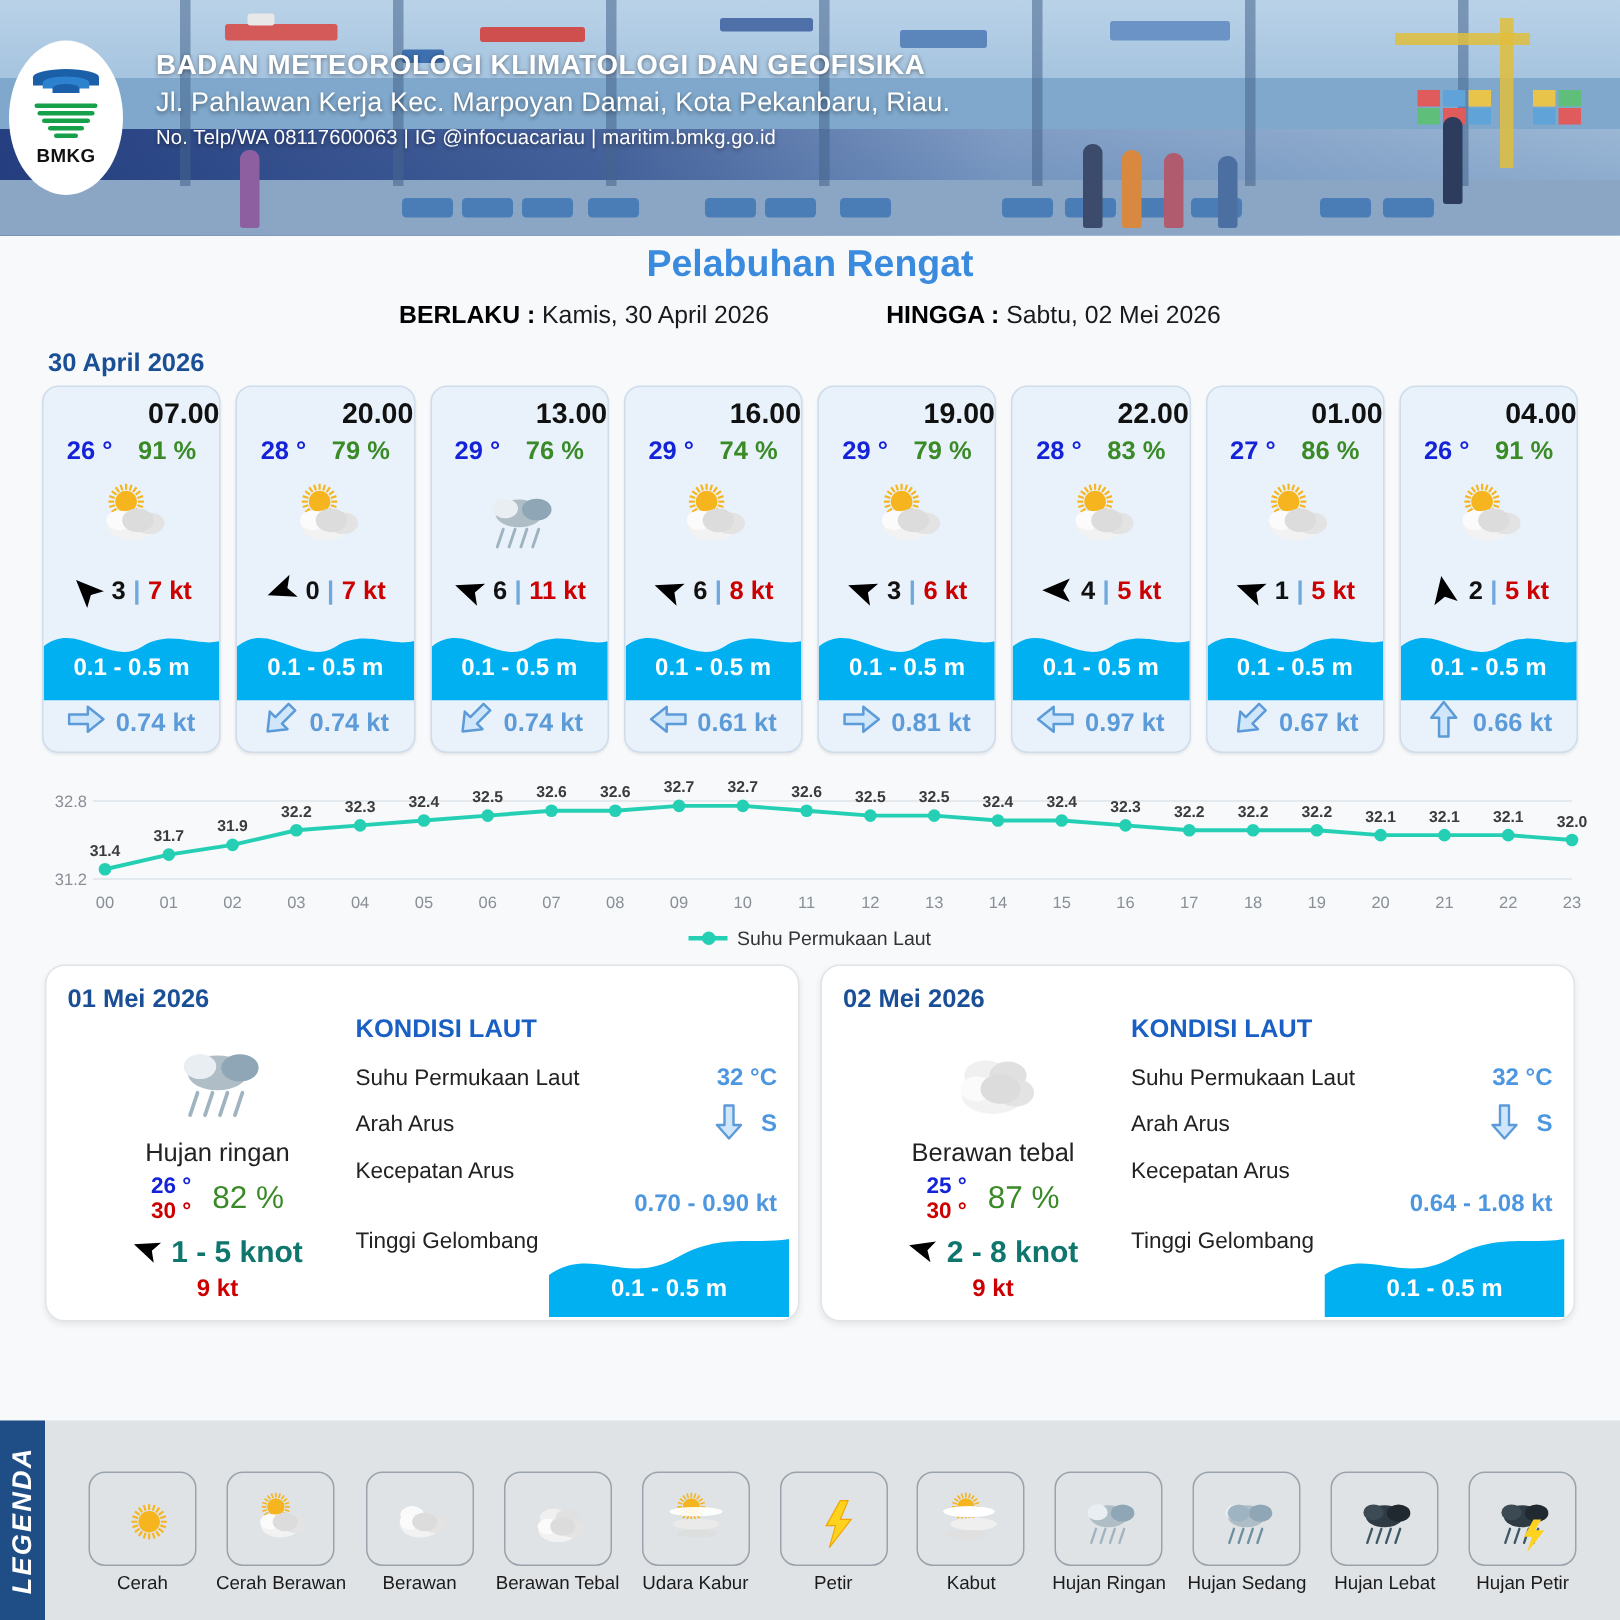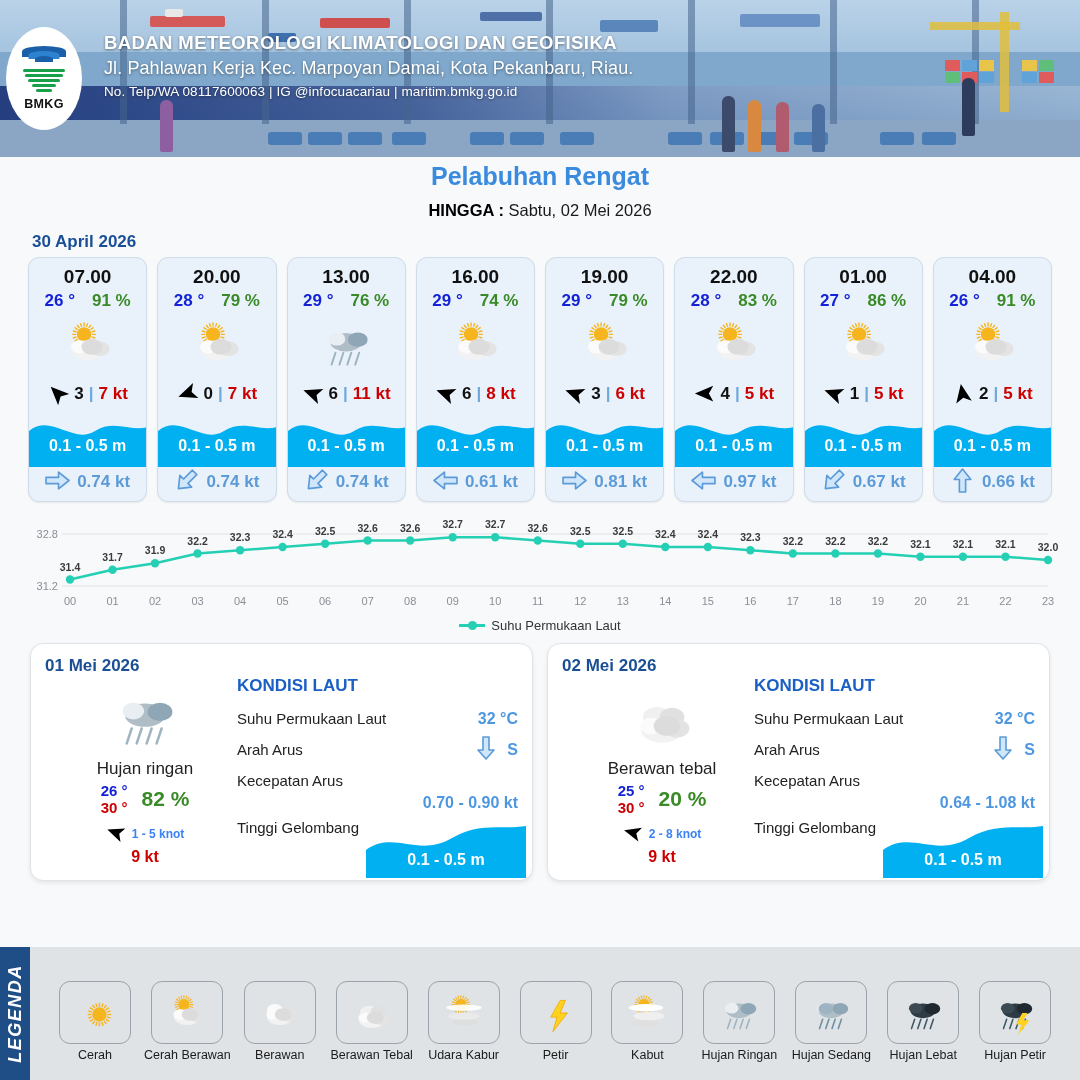--- a/index.html
+++ b/index.html
@@ -55,21 +55,21 @@
   .validity span { color:#1a1a1a; }
 
   .datelabel { margin:12px 0 5px 32px; font-size:17px; font-weight:bold; color:#1a4f96; }
 
   
   .cards { display:flex; gap:10px; padding:0 28px; }
   .card {
     width:127px; background:#e9f2fb; border:1px solid #cfdcea; border-radius:11px;
     overflow:hidden; position:relative; box-shadow:0 1px 2px rgba(0,0,0,.07);
   }
-  .c-time { text-align:center; font-size:19px; font-weight:bold; color:#111; padding-top:8px; }
+  .c-time { text-align:right; font-size:19px; font-weight:bold; color:#111; padding-top:8px; }
   .c-row { display:flex; justify-content:space-around; align-items:baseline; padding:3px 7px 0; }
   .c-temp { font-size:17px; font-weight:bold; color:#1423d8; }
   .c-hum { font-size:17px; font-weight:bold; color:#3a8a27; }
   .c-icon { height:64px; display:flex; align-items:center; justify-content:center; margin-top:2px; }
   .c-wind { display:flex; align-items:center; justify-content:center; gap:5px; height:34px; }
   .c-wdir { width:22px; height:22px; display:inline-block; }
   .c-wdeg { font-size:17px; font-weight:bold; color:#111; }
   .c-sep { color:#6fa8dc; font-size:17px; font-weight:bold; }
   .c-gust { font-size:17px; font-weight:bold; color:#cc0000; }
   .c-wave { position:relative; height:56px; }
@@ -90,22 +90,22 @@
   .dpanel { flex:1; background:#fff; border:1px solid #e0e4e8; border-radius:13px;
             box-shadow:0 2px 4px rgba(0,0,0,.08); height:238px; position:relative; padding:12px 14px; }
   .dp-date { font-size:17px; font-weight:bold; color:#1a4f96; }
   .dp-left { position:absolute; left:14px; top:38px; width:200px; text-align:center; }
   .dp-iconwrap { height:74px; display:flex; align-items:center; justify-content:center; }
   .dp-cond { font-size:17px; color:#222; margin-top:3px; }
   .dp-temps { display:flex; align-items:center; justify-content:center; gap:14px; margin-top:3px; }
   .dp-tcol { display:flex; flex-direction:column; font-size:15px; font-weight:bold; line-height:1.15; }
   .dp-tmin { color:#1423d8; }
   .dp-tmax { color:#cc0000; }
-  .dp-hum { font-size:21px; font-weight:bold; color:#3a8a27; }
-  .dp-wind { display:flex; align-items:center; justify-content:center; gap:7px; margin-top:6px; font-size:12px; font-weight:bold; color:#3b82f6; }
+  .dp-hum { font-size:21px; font-weight:normal; color:#3a8a27; }
+  .dp-wind { display:flex; align-items:center; justify-content:center; gap:7px; margin-top:6px; font-size:20px; font-weight:bold; color:#0f766e; }
   .dp-gust { font-size:16px; font-weight:bold; color:#cc0000; margin-top:3px; }
   .dp-right { position:absolute; left:206px; top:32px; right:14px; }
   .dp-kond { font-size:17px; font-weight:bold; color:#1a5fc4; margin-bottom:7px; }
   .dp-line { display:flex; justify-content:space-between; align-items:center; font-size:15px; color:#222; height:31px; }
   .dp-val { font-size:16px; font-weight:bold; color:#4d97e0; }
   .dp-arah { display:flex; align-items:center; gap:9px; }
   .dp-cur { text-align:right; font-size:16px; font-weight:bold; color:#4d97e0; margin-top:-2px; }
   .dp-wavebox { position:absolute; right:6px; bottom:2px; width:160px; height:54px; }
   .dp-wavetxt { position:absolute; left:0; right:0; top:27px; text-align:center; font-size:16px; font-weight:bold; color:#fff; }
 
@@ -199,20 +199,22 @@
 
     <div class="hdr-text">
       <div class="hdr-l1">BADAN METEOROLOGI KLIMATOLOGI DAN GEOFISIKA</div>
       <div class="hdr-l3">Jl. Pahlawan Kerja Kec. Marpoyan Damai, Kota Pekanbaru, Riau.</div>
       <div class="hdr-l4">No. Telp/WA 08117600063 | IG @infocuacariau | maritim.bmkg.go.id</div>
     </div>
   </div>
 
   <div class="title2">Pelabuhan Rengat</div>
   <div class="validity">
+    <div><b>BERLAKU :</b>
+      <span>Kamis, 30 April 2026</span></div>
     <div><b>HINGGA :</b>
       <span>Sabtu, 02 Mei 2026</span></div>
   </div>
 
   <div class="datelabel">30 April 2026</div>
 
   <div class="cards" id="cards">
       <div class="card">
     <div class="c-time">07.00</div>
     <div class="c-row">
@@ -850,21 +852,21 @@
                 </g>
               </g>
             </svg>
           </div>
       <div class="dp-cond">Berawan tebal</div>
       <div class="dp-temps">
         <div class="dp-tcol">
           <span class="dp-tmin">25 °</span>
           <span class="dp-tmax">30 °</span>
         </div>
-        <div class="dp-hum">20 %</div>
+        <div class="dp-hum">87 %</div>
       </div>
       <div class="dp-wind">
         <span><svg width="19" height="19" viewBox="0 0 24 24" style="transform:rotate(285deg)">
     <polygon points="12,1 21,22 12,17 3,22" fill="#000"></polygon>
               </svg></span>
         <span>2  - 8 knot</span>
       </div>
       <div class="dp-gust">9 kt</div>
     </div>
     <div class="dp-right">

